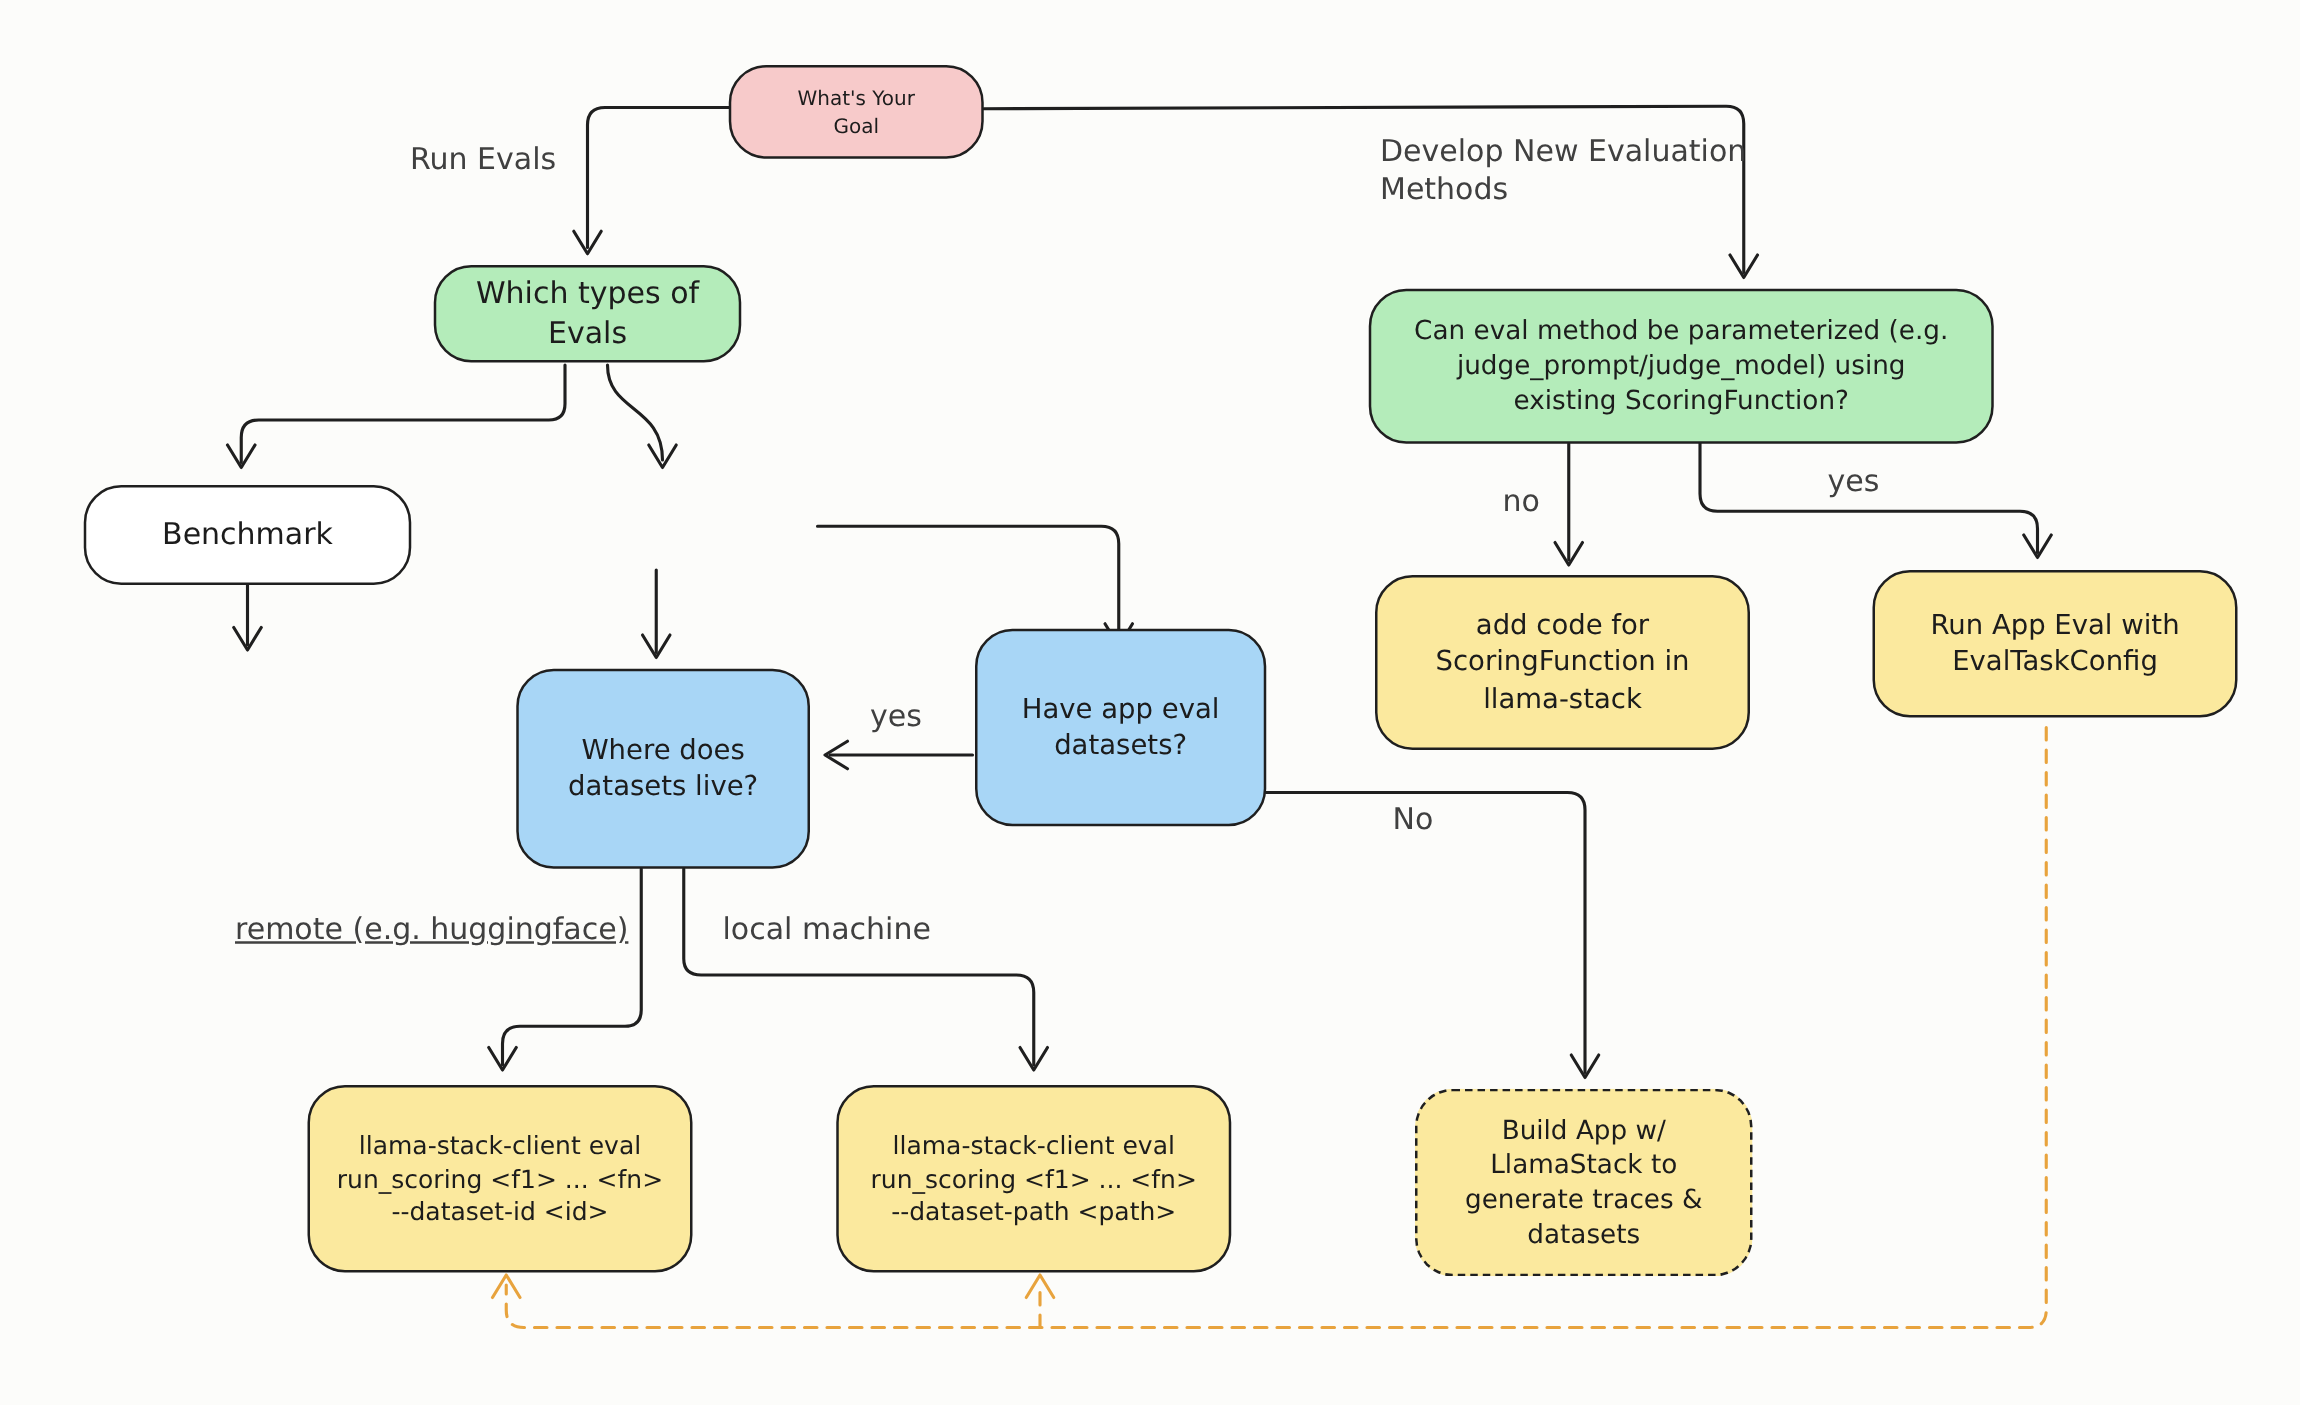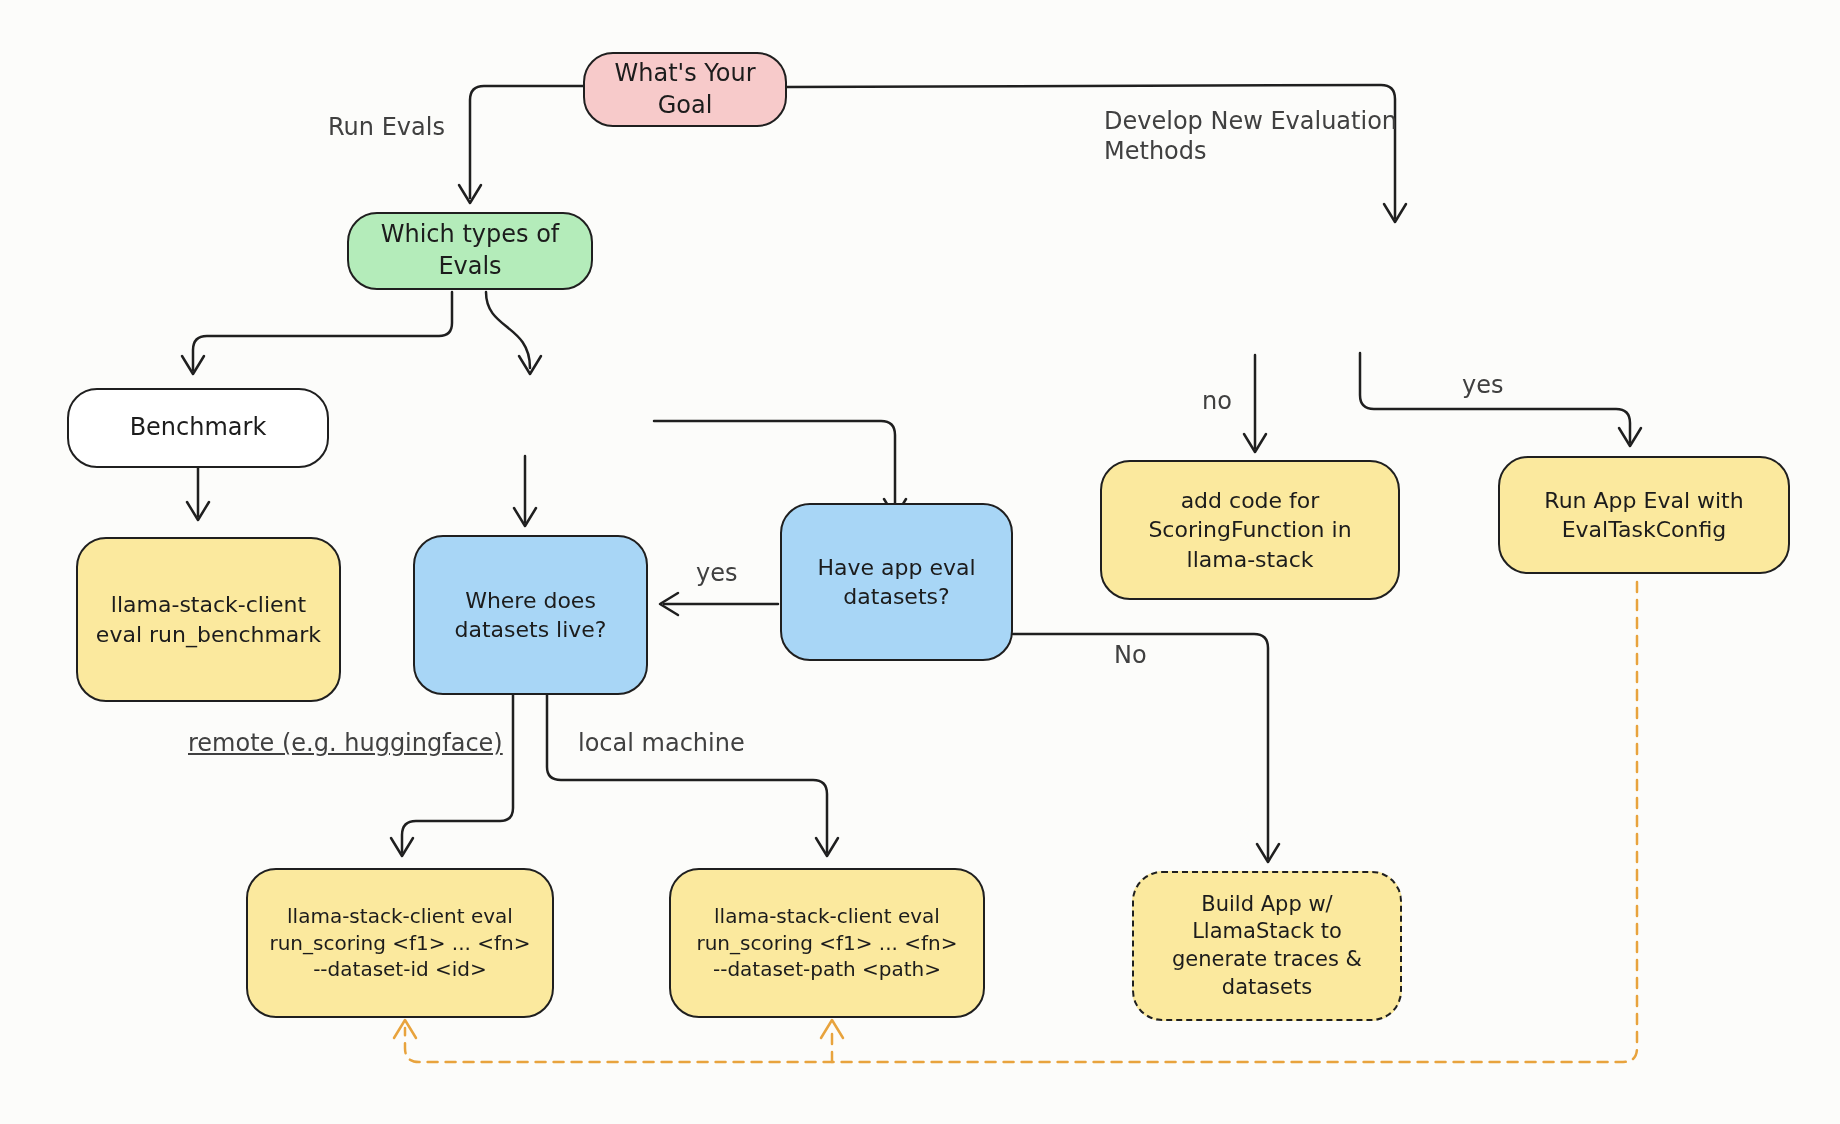--- a/index.html
+++ b/index.html
@@ -89,40 +89,41 @@
     <path d="M 816 838 L 827 856 L 838 838"></path>
 
     <g stroke="#e8a33d">
       <path stroke-dasharray="10 8" d="M 1637 582 L 1637 1048 Q 1637 1062 1623 1062 L 419 1062 Q 405 1062 405 1048 L 405 1028"></path>
       <path stroke-dasharray="10 8" d="M 832 1062 L 832 1028"></path>
       <path d="M 394 1038 L 405 1020 L 416 1038"></path>
       <path d="M 821 1038 L 832 1020 L 843 1038"></path>
     </g>
   </svg>
 
-  <div class="node fill-pink" style="left:583px;top:52px;width:204px;height:75px;font-size:24px;">
+  <div class="node fill-pink" style="left:583px;top:52px;width:204px;height:75px;font-size:16px;">
     <span class="lbl">What's Your
 Goal</span>
   </div>
 
   <div class="node fill-green" style="left:347px;top:212px;width:246px;height:78px;font-size:24px;">
     <span class="lbl">Which types of
 Evals</span>
   </div>
 
+  <div class="node fill-green fs21" style="left:1095px;top:231px;width:500px;height:124px;">
+    <span class="lbl">Can eval method be parameterized (e.g.
+judge_prompt/judge_model) using
+existing ScoringFunction?</span>
+  </div>
 
   <div class="node fill-white" style="left:67px;top:388px;width:262px;height:80px;font-size:24px;">
     <span class="lbl">Benchmark</span>
   </div>
 
 
-  <div class="node fill-yellow" style="left:76px;top:537px;width:265px;height:165px;">
-    <span class="lbl">llama-stack-client
-eval run_benchmark</span>
-  </div>
 
   <div class="node fill-blue" style="left:413px;top:535px;width:235px;height:160px;">
     <span class="lbl">Where does
 datasets live?</span>
   </div>
 
   <div class="node fill-blue" style="left:780px;top:503px;width:233px;height:158px;">
     <span class="lbl">Have app eval
 datasets?</span>
   </div>

